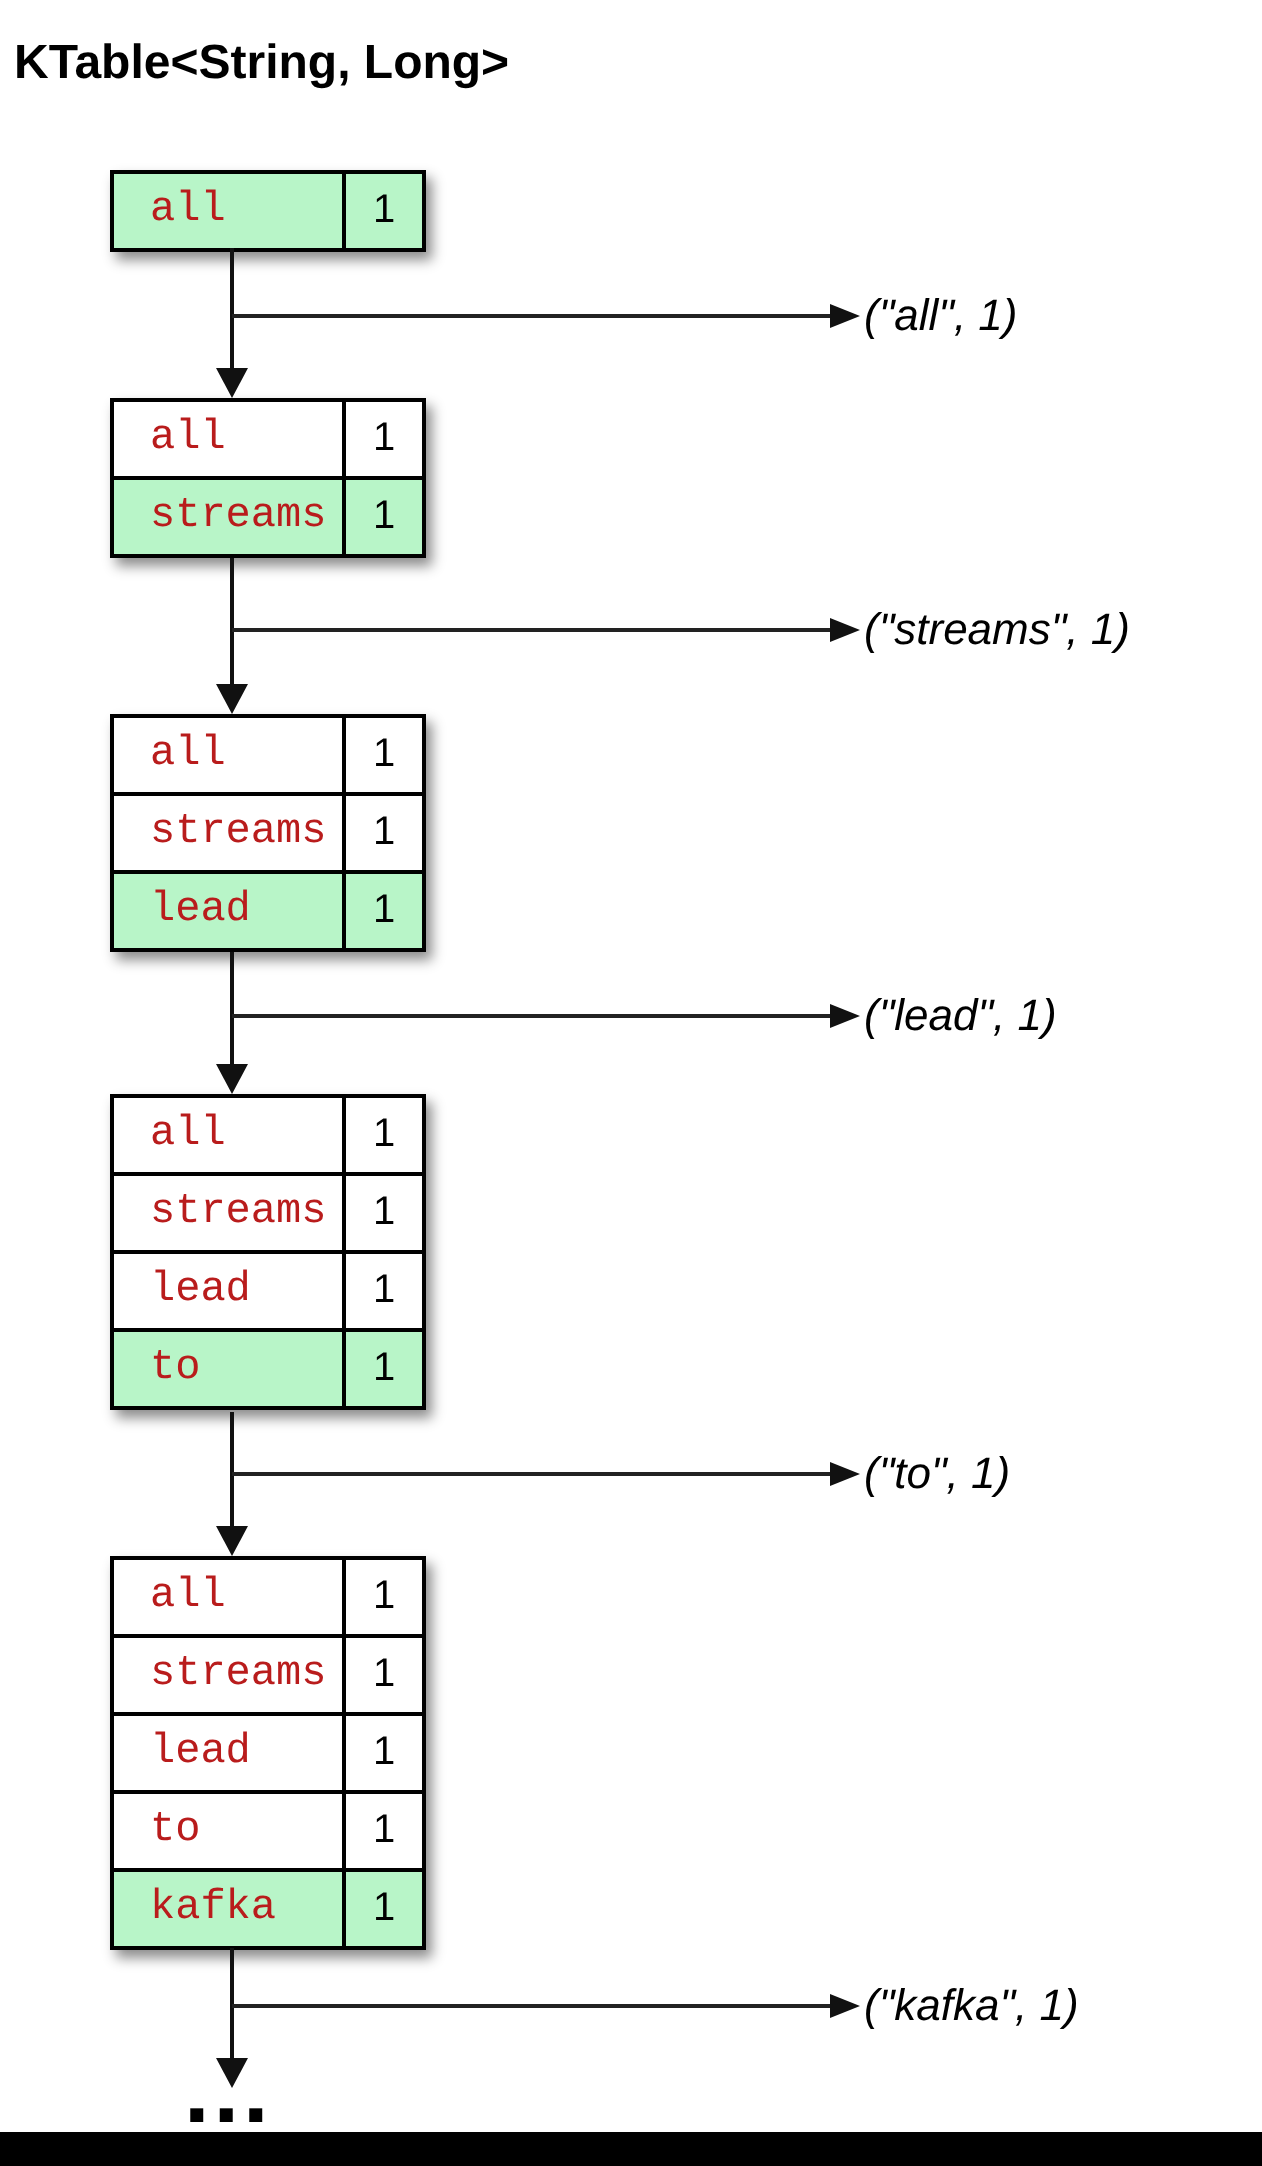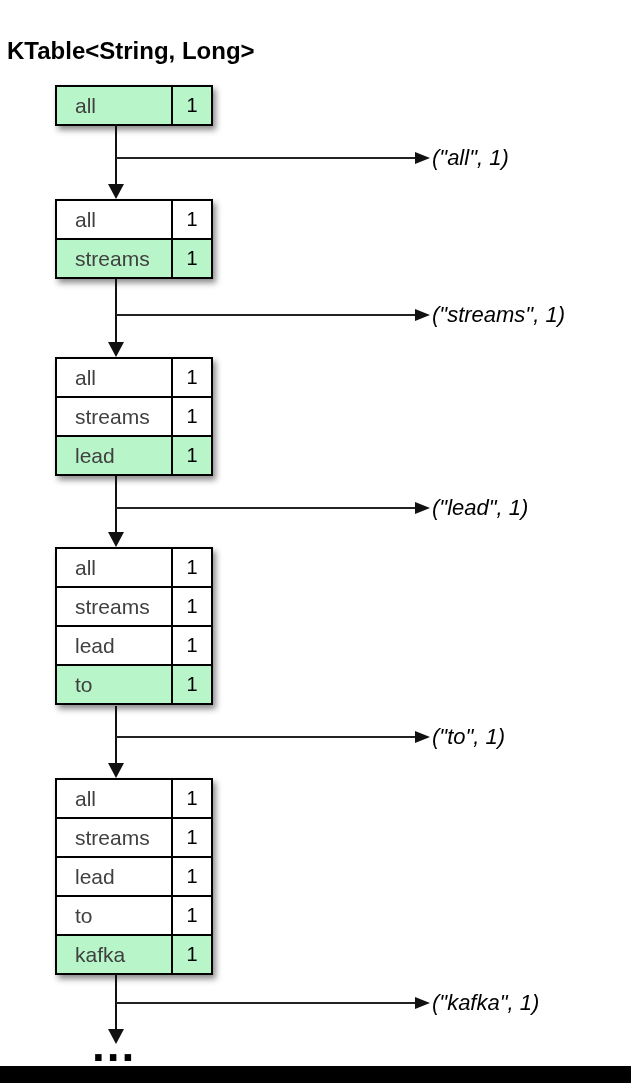--- a/index.html
+++ b/index.html
@@ -14,21 +14,21 @@
 
   .hdr {
     position: absolute;
     top: 18px;
     font-size: 24px;
     font-weight: 700;
     color: #000000;
     white-space: nowrap;
     letter-spacing: 0px;
   }
-  #hdr-ktable  { left: 7px; margin-top: 19px; }
+  #hdr-ktable  { left: 7px; }
   #hdr-kstream { left: 335px; }
 
   .ktbl {
     position: absolute;
     left: 55px;
     width: 158px;
     border: 2px solid #000000;
     box-sizing: border-box;
     background: #ffffff;
     box-shadow: 3px 4px 6px rgba(0,0,0,0.45);
@@ -40,23 +40,23 @@
     background: #ffffff;
   }
   .ktbl .row:last-child { border-bottom: none; }
   .ktbl .row.hl { background: #b8f5c8; }
   .ktbl .key {
     flex: 1;
     border-right: 2px solid #000000;
     display: flex;
     align-items: center;
     padding-left: 18px;
-    font-family: Liberation Sans, sans-serif;
+    font-family: Liberation Mono, monospace;
     font-size: 21px;
-    color: #404040;
+    color: #b91c1c;
   }
   .ktbl .val {
     width: 38px;
     display: flex;
     align-items: center;
     justify-content: center;
     font-family: "Liberation Sans", sans-serif;
     font-size: 20px;
     color: #000000;
   }

